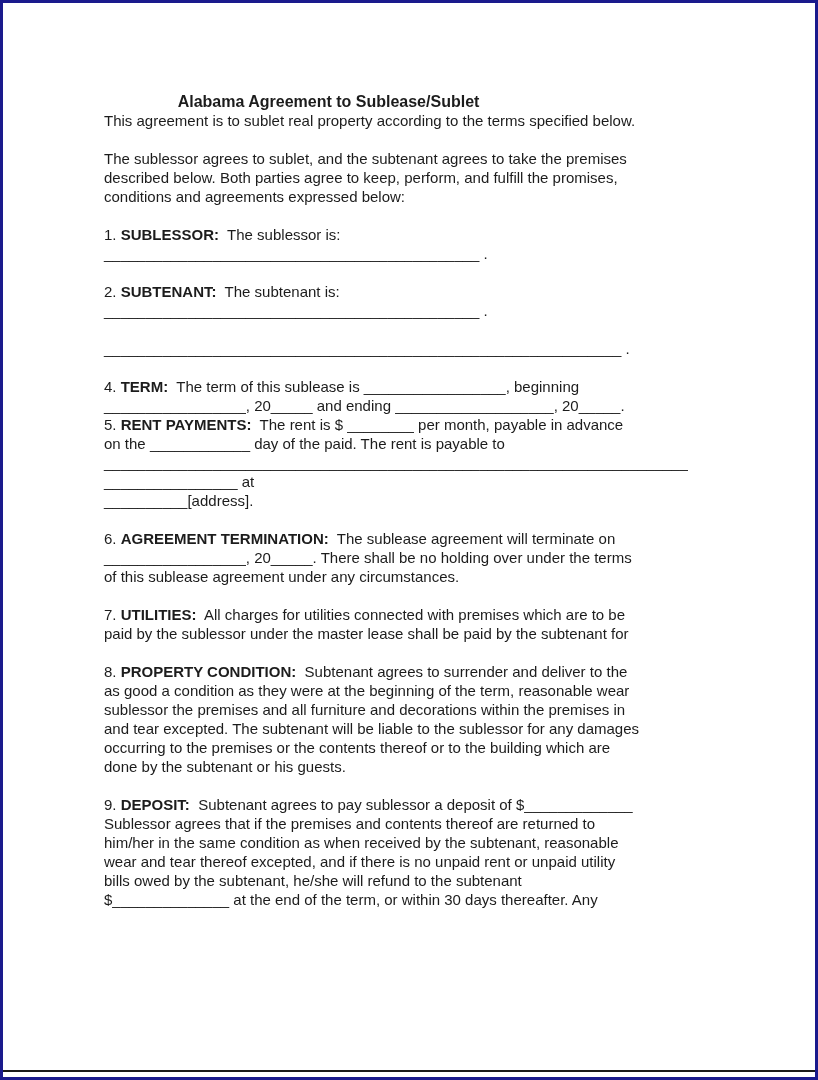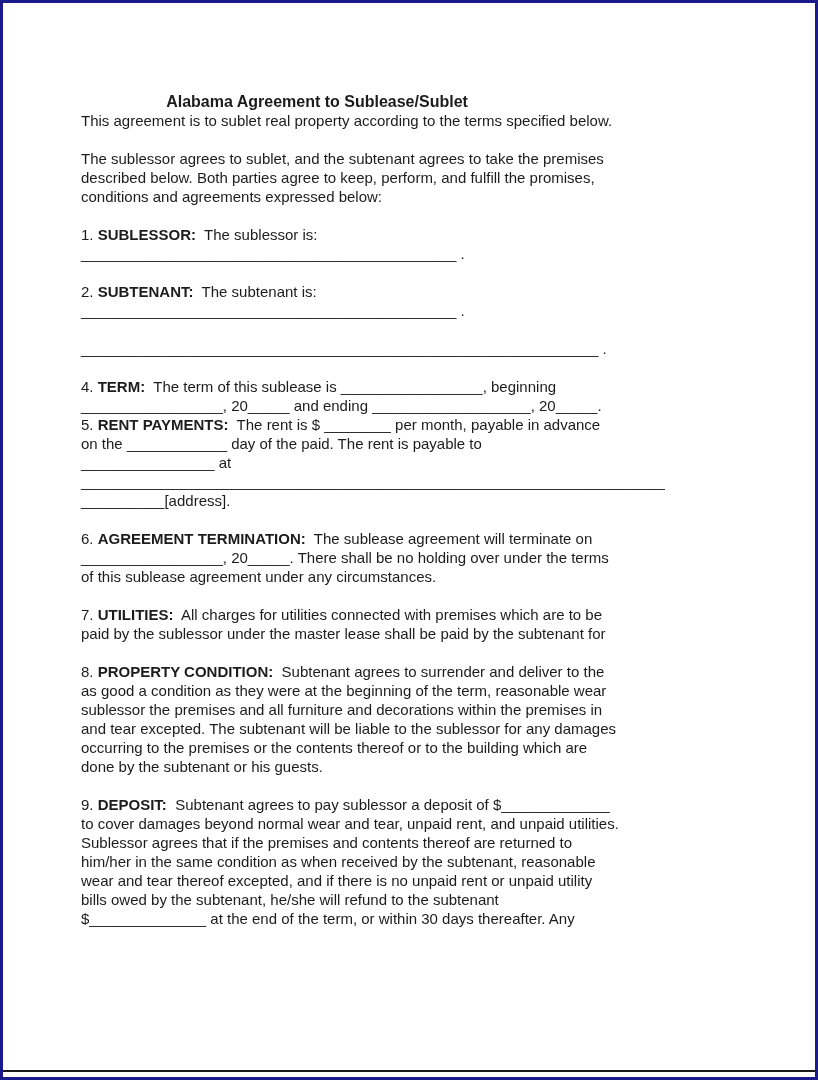--- a/index.html
+++ b/index.html
@@ -21,21 +21,21 @@
   }
   .page-divider {
     position: absolute; left: 0; right: 0; top: 1070px;
     height: 2px;
     background: #1a1a1a;
     z-index: 4;
   }
   .doc {
     position: absolute; left: 0; top: 0;
     width: 668px;
-    padding: 92px 115px 0 81px;
+    padding: 92px 115px 0 104px;
     box-sizing: border-box;
   }
   .line { white-space: pre; }
   .title {
     font-weight: bold;
     font-size: 16px;
     text-align: center;
   }
   .b { font-weight: bold; margin-top: 28px; }
   .para { margin-top: 19px; }
@@ -64,22 +64,22 @@
       <div class="para">
         <div class="line"><span>______________________________________________________________</span><span> .</span></div>
       </div>
       <div class="para">
         <div class="line"><span>4. </span><span class="b">TERM:</span><span>  The term of this sublease is </span><span>_________________</span><span>, beginning</span></div>
         <div class="line"><span>_________________</span><span>, 20</span><span>_____</span><span> and ending </span><span>___________________</span><span>, 20</span><span>_____</span><span>.</span></div>
       </div>
       <div class="para tight">
         <div class="line"><span>5. </span><span class="b">RENT PAYMENTS:</span><span>  The rent is $ </span><span>________</span><span> per month, payable in advance</span></div>
         <div class="line"><span>on the </span><span>____________</span><span> day of the paid. The rent is payable to</span></div>
+        <div class="line"><span>______________________________________________________________________</span></div>
         <div class="line"><span>________________</span><span> at</span></div>
-        <div class="line"><span>______________________________________________________________________</span></div>
         <div class="line"><span>__________</span><span>[address].</span></div>
       </div>
       <div class="para">
         <div class="line"><span>6. </span><span class="b">AGREEMENT TERMINATION:</span><span>  The sublease agreement will terminate on</span></div>
         <div class="line"><span>_________________</span><span>, 20</span><span>_____</span><span>. There shall be no holding over under the terms</span></div>
         <div class="line"><span>of this sublease agreement under any circumstances.</span></div>
       </div>
       <div class="para">
         <div class="line"><span>7. </span><span class="b">UTILITIES:</span><span>  All charges for utilities connected with premises which are to be</span></div>
         <div class="line"><span>paid by the sublessor under the master lease shall be paid by the subtenant for</span></div>
@@ -87,21 +87,20 @@
       <div class="para">
         <div class="line"><span>8. </span><span class="b">PROPERTY CONDITION:</span><span>  Subtenant agrees to surrender and deliver to the</span></div>
         <div class="line"><span>as good a condition as they were at the beginning of the term, reasonable wear</span></div>
         <div class="line"><span>sublessor the premises and all furniture and decorations within the premises in</span></div>
         <div class="line"><span>and tear excepted. The subtenant will be liable to the sublessor for any damages</span></div>
         <div class="line"><span>occurring to the premises or the contents thereof or to the building which are</span></div>
         <div class="line"><span>done by the subtenant or his guests.</span></div>
       </div>
       <div class="para">
         <div class="line"><span>9. </span><span class="b">DEPOSIT:</span><span>  Subtenant agrees to pay sublessor a deposit of $</span><span>_____________</span></div>
-        <div class="line"><span>to cover damages beyond normal wear and tear, unpaid rent, and unpaid utilities.</span></div>
         <div class="line"><span>Sublessor agrees that if the premises and contents thereof are returned to</span></div>
         <div class="line"><span>him/her in the same condition as when received by the subtenant, reasonable</span></div>
         <div class="line"><span>wear and tear thereof excepted, and if there is no unpaid rent or unpaid utility</span></div>
         <div class="line"><span>bills owed by the subtenant, he/she will refund to the subtenant</span></div>
         <div class="line"><span>$</span><span>______________</span><span> at the end of the term, or within 30 days thereafter. Any</span></div>
       </div>
     </div>
 </div>
 
 <div class="page-divider" style="background: rgb(26, 26, 26);"></div>

